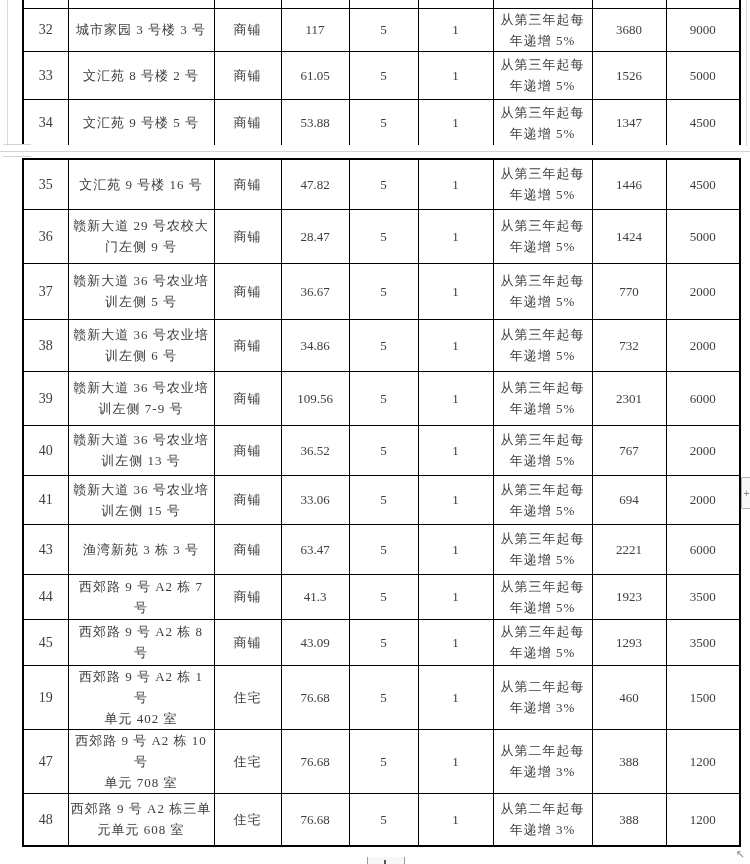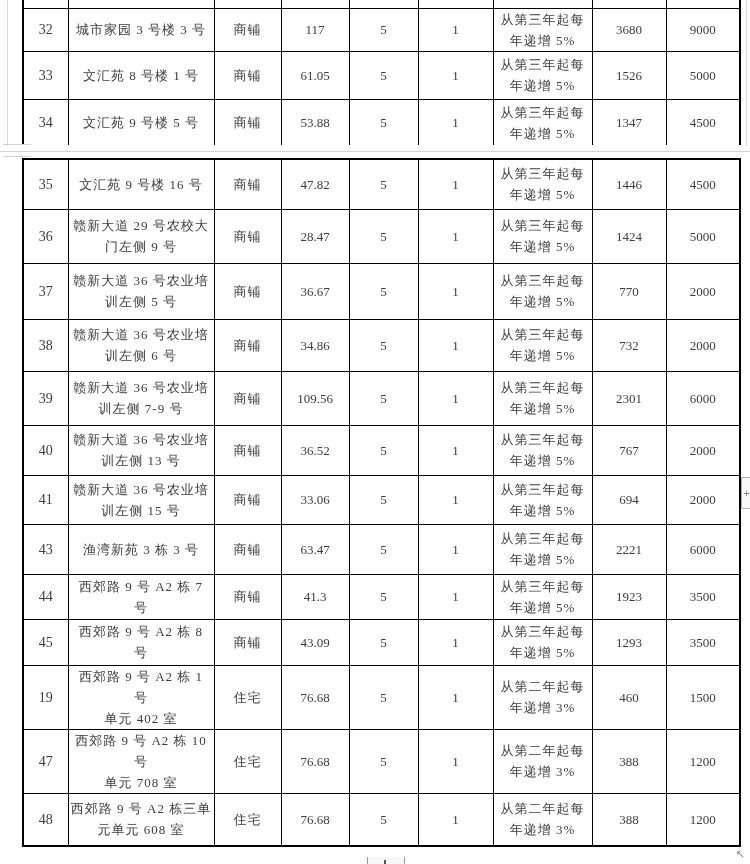--- a/index.html
+++ b/index.html
@@ -90,21 +90,21 @@
             <td class="c-area">117</td>
             <td class="c-c5">5</td>
             <td class="c-c6">1</td>
             <td class="c-note">从第三年起每
 年递增 5%</td>
             <td class="c-c8">3680</td>
             <td class="c-c9">9000</td>
           </tr>
           <tr style="height: 48px;">
             <td class="c-no">33</td>
-            <td class="c-address">文汇苑 8 号楼 1 号</td>
+            <td class="c-address">文汇苑 8 号楼 2 号</td>
             <td class="c-type">商铺</td>
             <td class="c-area">61.05</td>
             <td class="c-c5">5</td>
             <td class="c-c6">1</td>
             <td class="c-note">从第三年起每
 年递增 5%</td>
             <td class="c-c8">1526</td>
             <td class="c-c9">5000</td>
           </tr>
           <tr style="height: 48px;">

